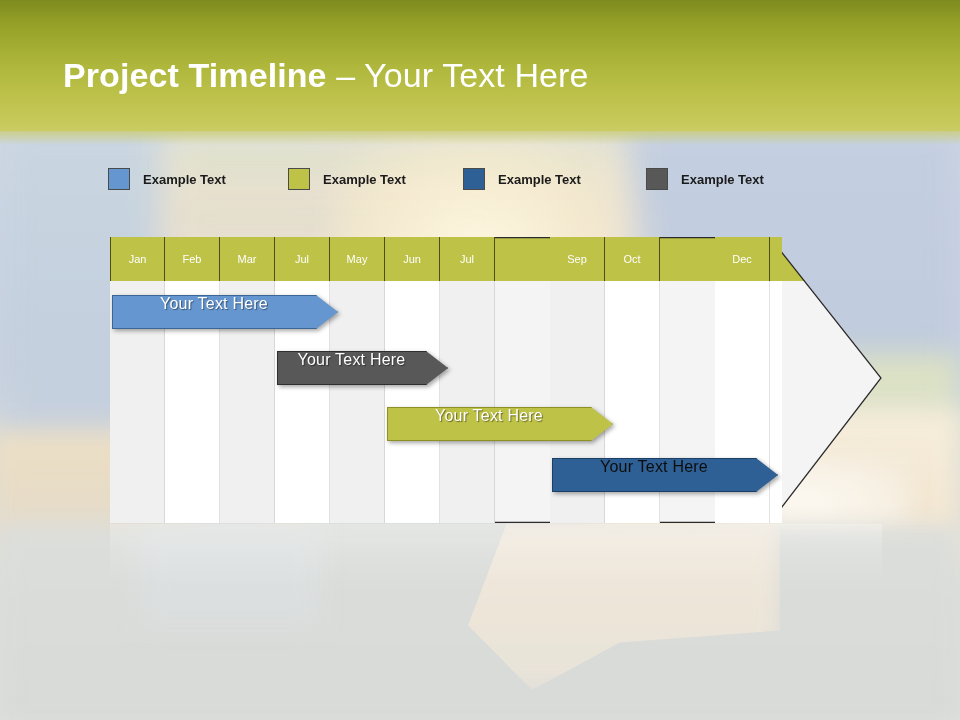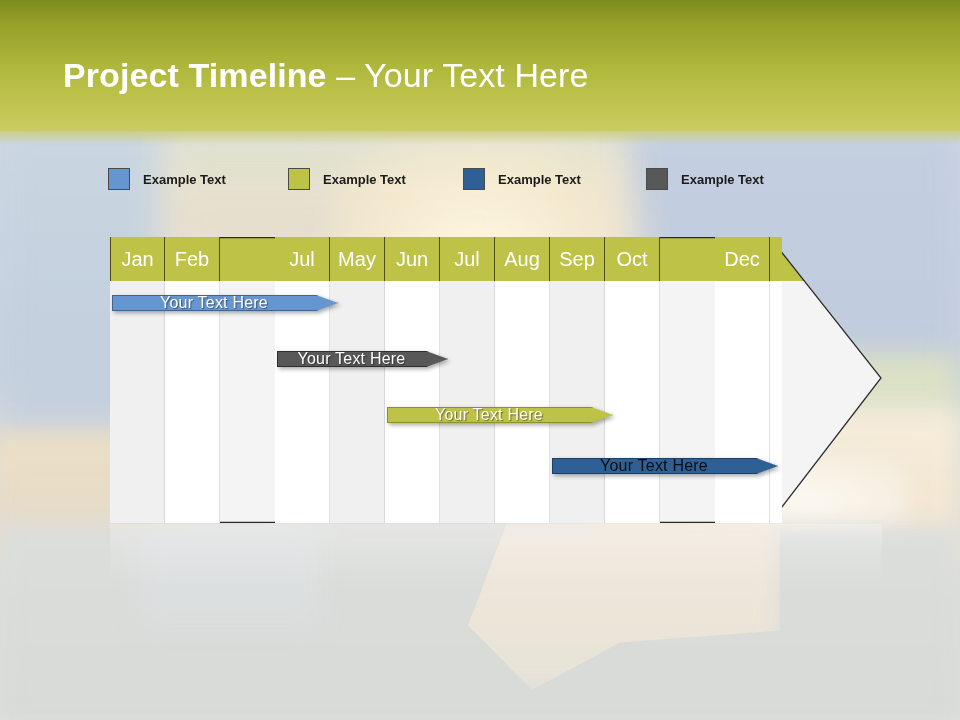--- a/index.html
+++ b/index.html
@@ -191,39 +191,39 @@
   .col-odd .col-cell { background: #f0f0f0; }
   .col-even .col-cell { background: #ffffff; }
   .col-head {
     position: absolute;
     left: 0; right: 0; top: 0;
     height: 44px;
     background: #bec247;
     border-right: 1px solid #4d4f15;
     box-sizing: border-box;
     color: #ffffff;
-    font-size: 20px;
+    font-size: 11px;
     display: flex;
     align-items: center;
     justify-content: center;
   }
   .col:first-child .col-head { border-left: 1px solid #4d4f15; }
   .col-sep {
     position: absolute;
     top: 44px; bottom: 0; right: 0;
     width: 1px;
     background: rgba(150,150,150,.28);
   }
 
   
   .bar {
     position: absolute;
-    height: 16px;
+    height: 34px;
     display: flex;
-    align-items: center;
+    align-items: flex-start;
     box-sizing: border-box;
     filter: drop-shadow(2px 2px 2px rgba(0,0,0,.35));
   }
   .bar-shape {
     position: absolute;
     inset: 0;
     clip-path: polygon(0 0, calc(100% - 22px) 0, 100% 50%, calc(100% - 22px) 100%, 0 100%);
   }
   .bar-label {
     position: relative;
@@ -316,44 +316,44 @@
         <div class="col col-odd" style="left: 0px; width: 55px;">
           <div class="col-cell"></div>
           <div class="col-sep"></div>
           <div class="col-head">Jan</div>
         </div>
         <div class="col col-even" style="left: 55px; width: 55px; text-align: center;">
           <div class="col-cell"></div>
           <div class="col-sep"></div>
           <div class="col-head">Feb</div>
         </div>
+        <div class="col col-odd" style="left: 110px; width: 55px;">
+          <div class="col-cell"></div>
+          <div class="col-sep"></div>
+          <div class="col-head">Mar</div>
+        </div>
         <div class="col col-even" style="left: 165px; width: 55px;">
           <div class="col-cell"></div>
           <div class="col-sep"></div>
           <div class="col-head">Jul</div>
         </div>
         <div class="col col-odd" style="left: 220px; width: 55px;">
           <div class="col-cell"></div>
           <div class="col-sep"></div>
           <div class="col-head">May</div>
         </div>
         <div class="col col-even" style="left: 275px; width: 55px;">
           <div class="col-cell"></div>
           <div class="col-sep"></div>
           <div class="col-head">Jun</div>
         </div>
         <div class="col col-odd" style="left: 330px; width: 55px;">
           <div class="col-cell"></div>
           <div class="col-sep"></div>
           <div class="col-head">Jul</div>
-        </div>
-        <div class="col col-even" style="left: 385px; width: 55px;">
-          <div class="col-cell"></div>
-          <div class="col-sep"></div>
-          <div class="col-head">Aug</div>
         </div>
         <div class="col col-odd" style="left: 440px; width: 55px;">
           <div class="col-cell"></div>
           <div class="col-sep"></div>
           <div class="col-head">Sep</div>
         </div>
         <div class="col col-even" style="left: 495px; width: 55px;">
           <div class="col-cell"></div>
           <div class="col-sep"></div>
           <div class="col-head">Oct</div>

